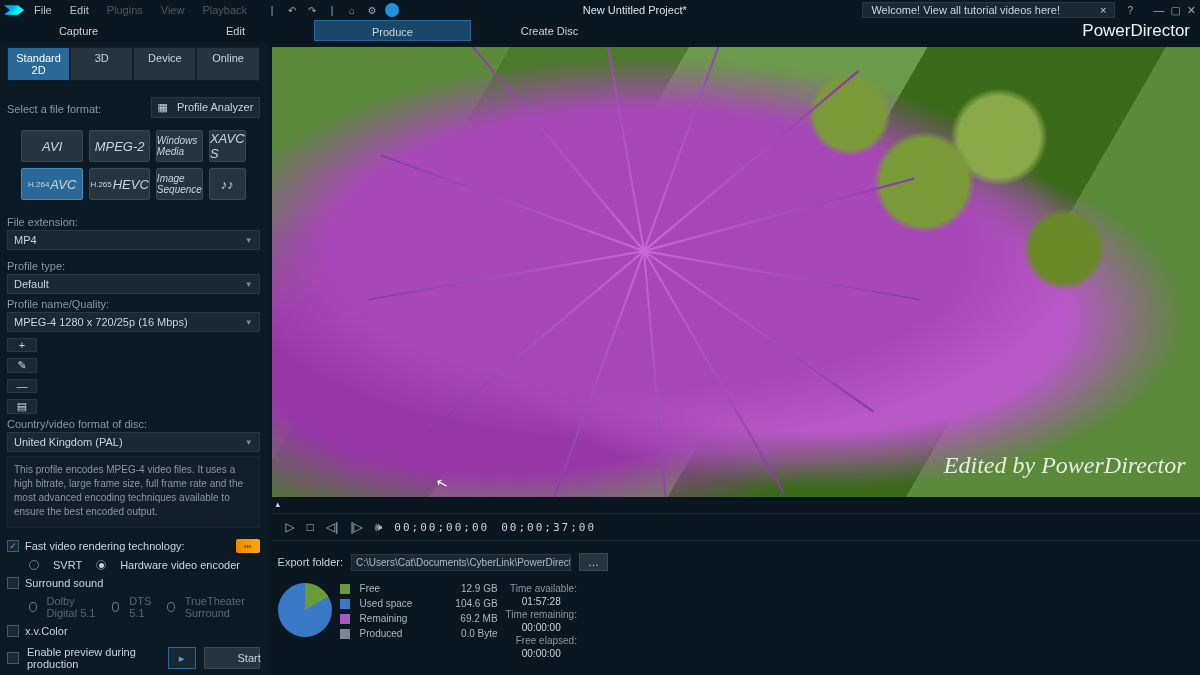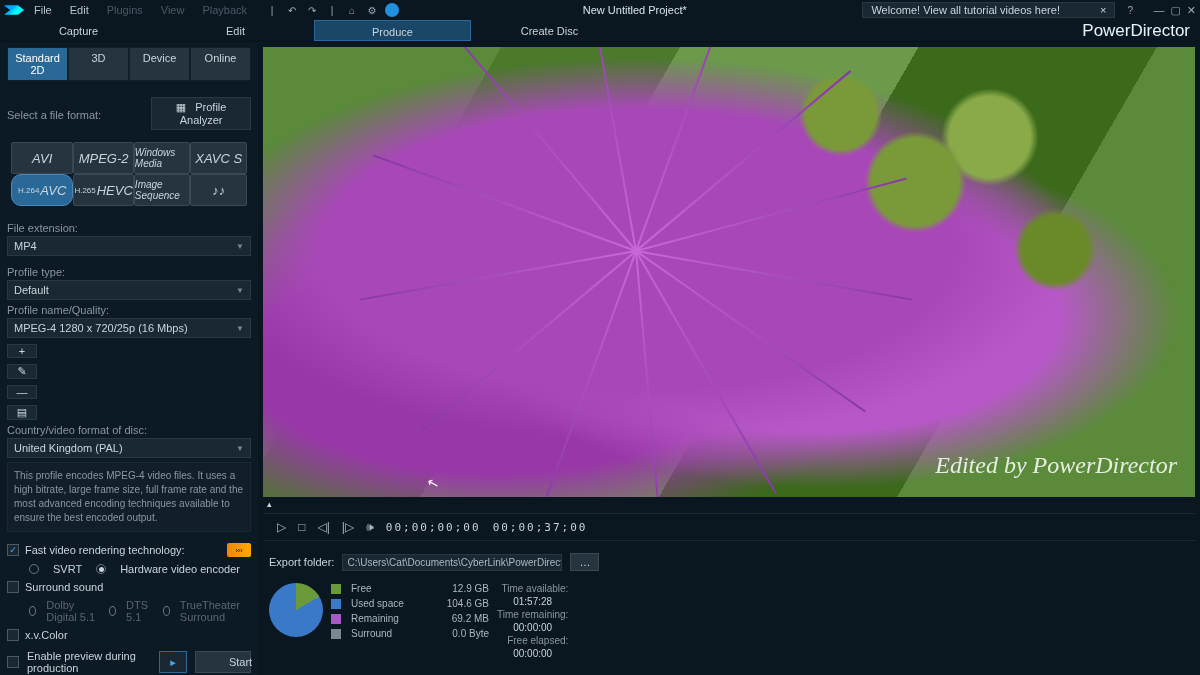--- a/index.html
+++ b/index.html
@@ -19,23 +19,23 @@
 .mode-tab { width: 157px; text-align: center; line-height: 22px; color: #c8d4dc; cursor: pointer; }
 .mode-tab.active { background: #1a4668; border: 1px solid #2a6898; }
 .brand { margin-left: auto; padding-right: 10px; line-height: 22px; font-size: 17px; color: #e8f4fc; font-weight: 300; }
 .main { display: flex; height: 633px; }
 .left { width: 320px; background: #0c1a26; padding: 5px 7px; display: flex; flex-direction: column; }
 .subtabs { display: flex; margin-bottom: 10px; }
 .subtab { flex: 1; text-align: center; padding: 4px 0; background: #263440; border: 1px solid #141e28; cursor: pointer; }
 .subtab.active { background: #2a6898; color: #fff; }
 .row-sel { display: flex; align-items: center; margin: 6px 0; gap: 10px; }
 .pa-btn { flex: 1; background: #1a2834; border: 1px solid #2a3844; padding: 3px; text-align: center; cursor: pointer; margin-left: 40px; }
-.fmt-grid { display: grid; grid-template-columns: repeat(4, 1fr); gap: 0; margin: 6px 4px 12px; }
+.fmt-grid { display: grid; grid-template-columns: repeat(4, 1fr); gap: 6px; margin: 6px 14px 12px; }
 .fmt { height: 32px; background: #263440; border: 1px solid #3a4854; display: flex; align-items: center; justify-content: center; font-style: italic; font-size: 13px; cursor: pointer; border-radius: 2px; }
-.fmt.sel { background: #2a6898; border-color: #4a88b8; border-radius: 10px; }
+.fmt.sel { background: #2a6898; border-color: #4a88b8; }
 .fmt.small { font-size: 10px; font-style: italic; }
 .fmt .sub { font-size: 8px; font-style: normal; margin-right: 1px; }
 .lbl { color: #8a96a0; margin: 4px 0 2px; }
 .sel-row { display: flex; gap: 6px; flex-direction: column; }
 .sel { background: #1a2834; border: 1px solid #2a3844; padding: 3px 6px; display: flex; justify-content: space-between; align-items: center; cursor: pointer; }
 .sel .arr { color: #7a8690; font-size: 8px; }
 .icon-btn { width: 30px; background: #1a2834; border: 1px solid #2a3844; display: flex; align-items: center; justify-content: center; cursor: pointer; font-size: 11px; }
 .desc-box { background: #121e2a; border: 1px solid #1a2834; padding: 6px; height: 244px; color: #8a96a0; font-size: 10px; line-height: 1.4; margin-top: 4px; }
 .opts { margin-top: 8px; }
 .opt-row { display: flex; align-items: center; gap: 6px; padding: 3px 0; }
@@ -280,21 +280,21 @@
         <span class="sw" style="background:#6a9a3a"></span>
           <span>Free</span>
           <span style="text-align:right">12.9  GB</span>
         <span class="sw" style="background:#3a78c8"></span>
           <span>Used space</span>
           <span style="text-align:right">104.6  GB</span>
         <span class="sw" style="background:#a858c8"></span>
           <span>Remaining</span>
           <span style="text-align:right">69.2  MB</span>
         <span class="sw" style="background:#7a8690"></span>
-          <span>Surround</span>
+          <span>Produced</span>
           <span style="text-align:right">0.0  Byte</span>
       </div>
       <div class="timecol">
         <span>Time available:</span>
         <span class="v">01:57:28</span>
         <span>Time remaining:</span>
         <span class="v">00:00:00</span>
         <span>Free elapsed:</span>
         <span class="v">00:00:00</span>
       </div>

